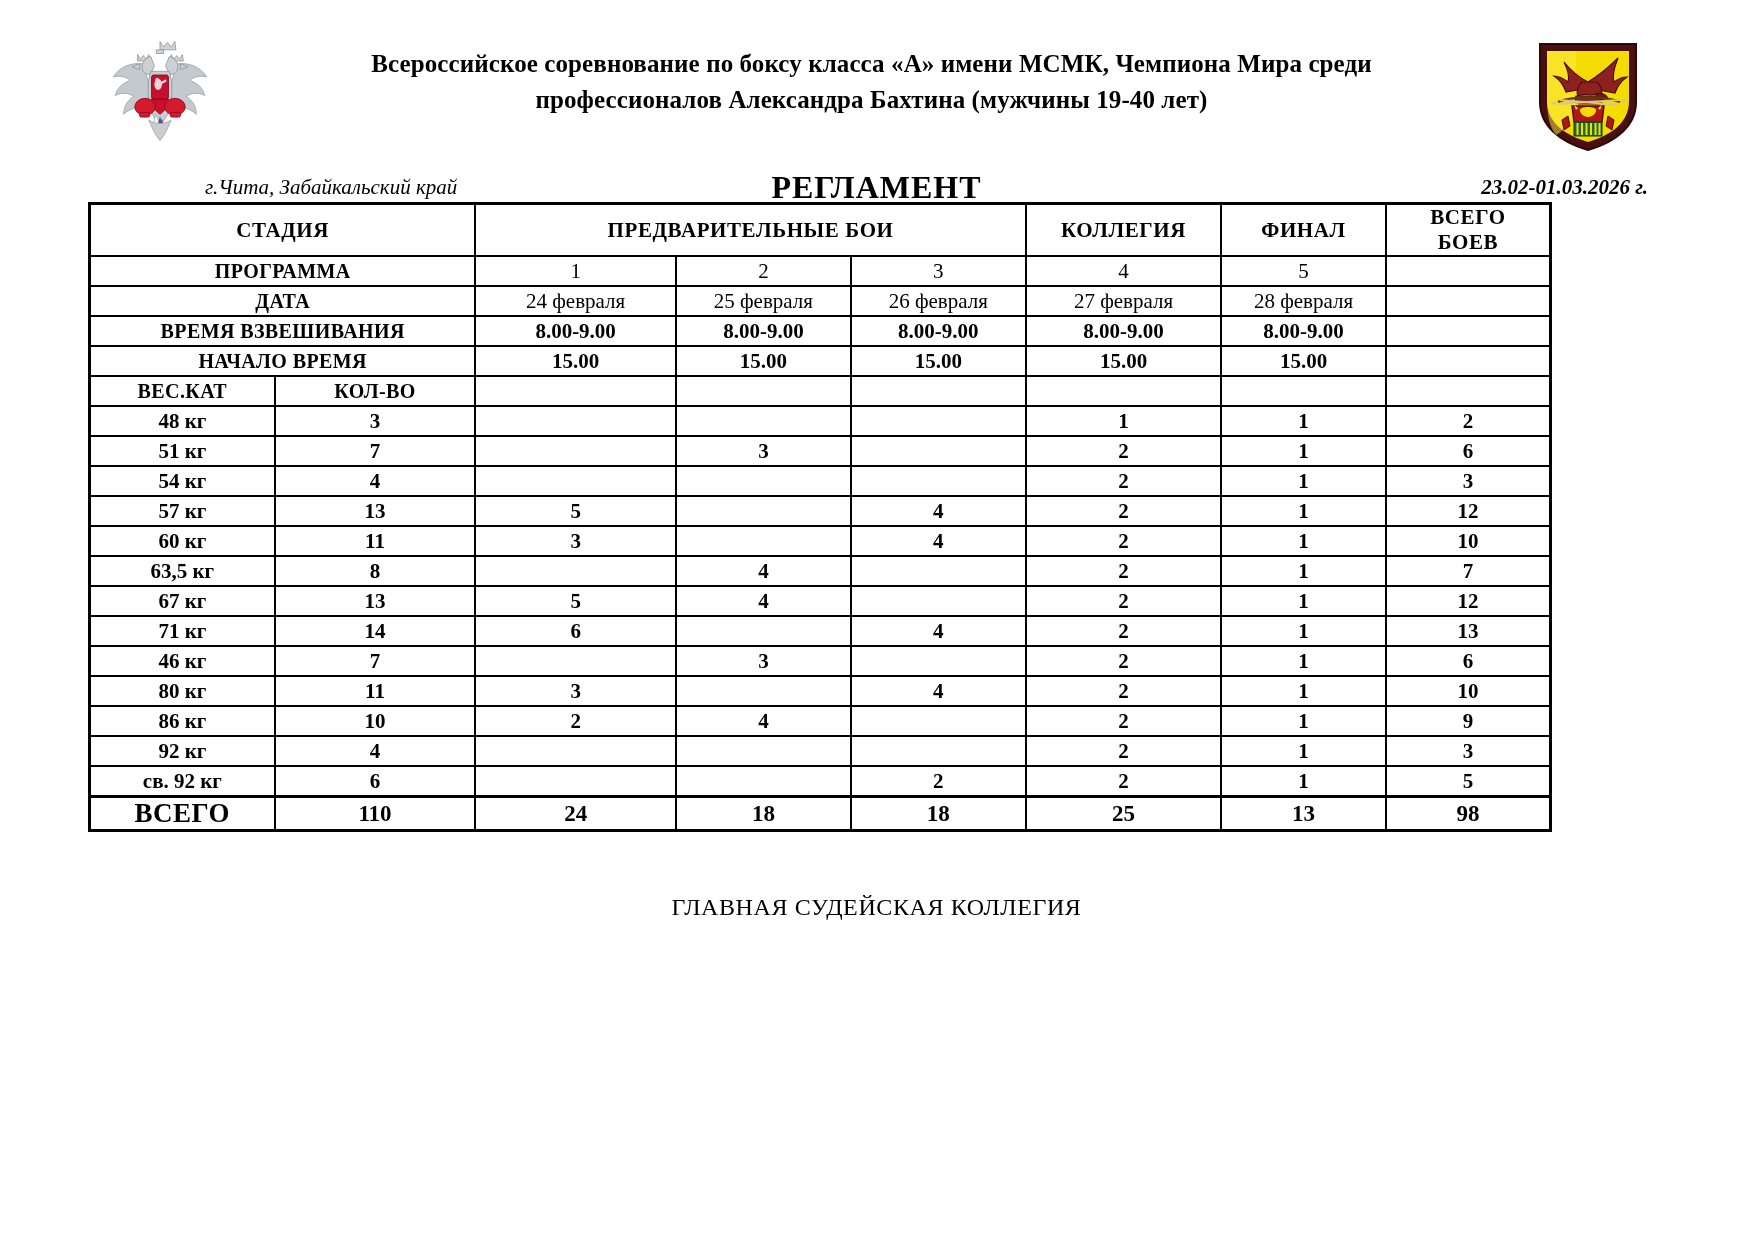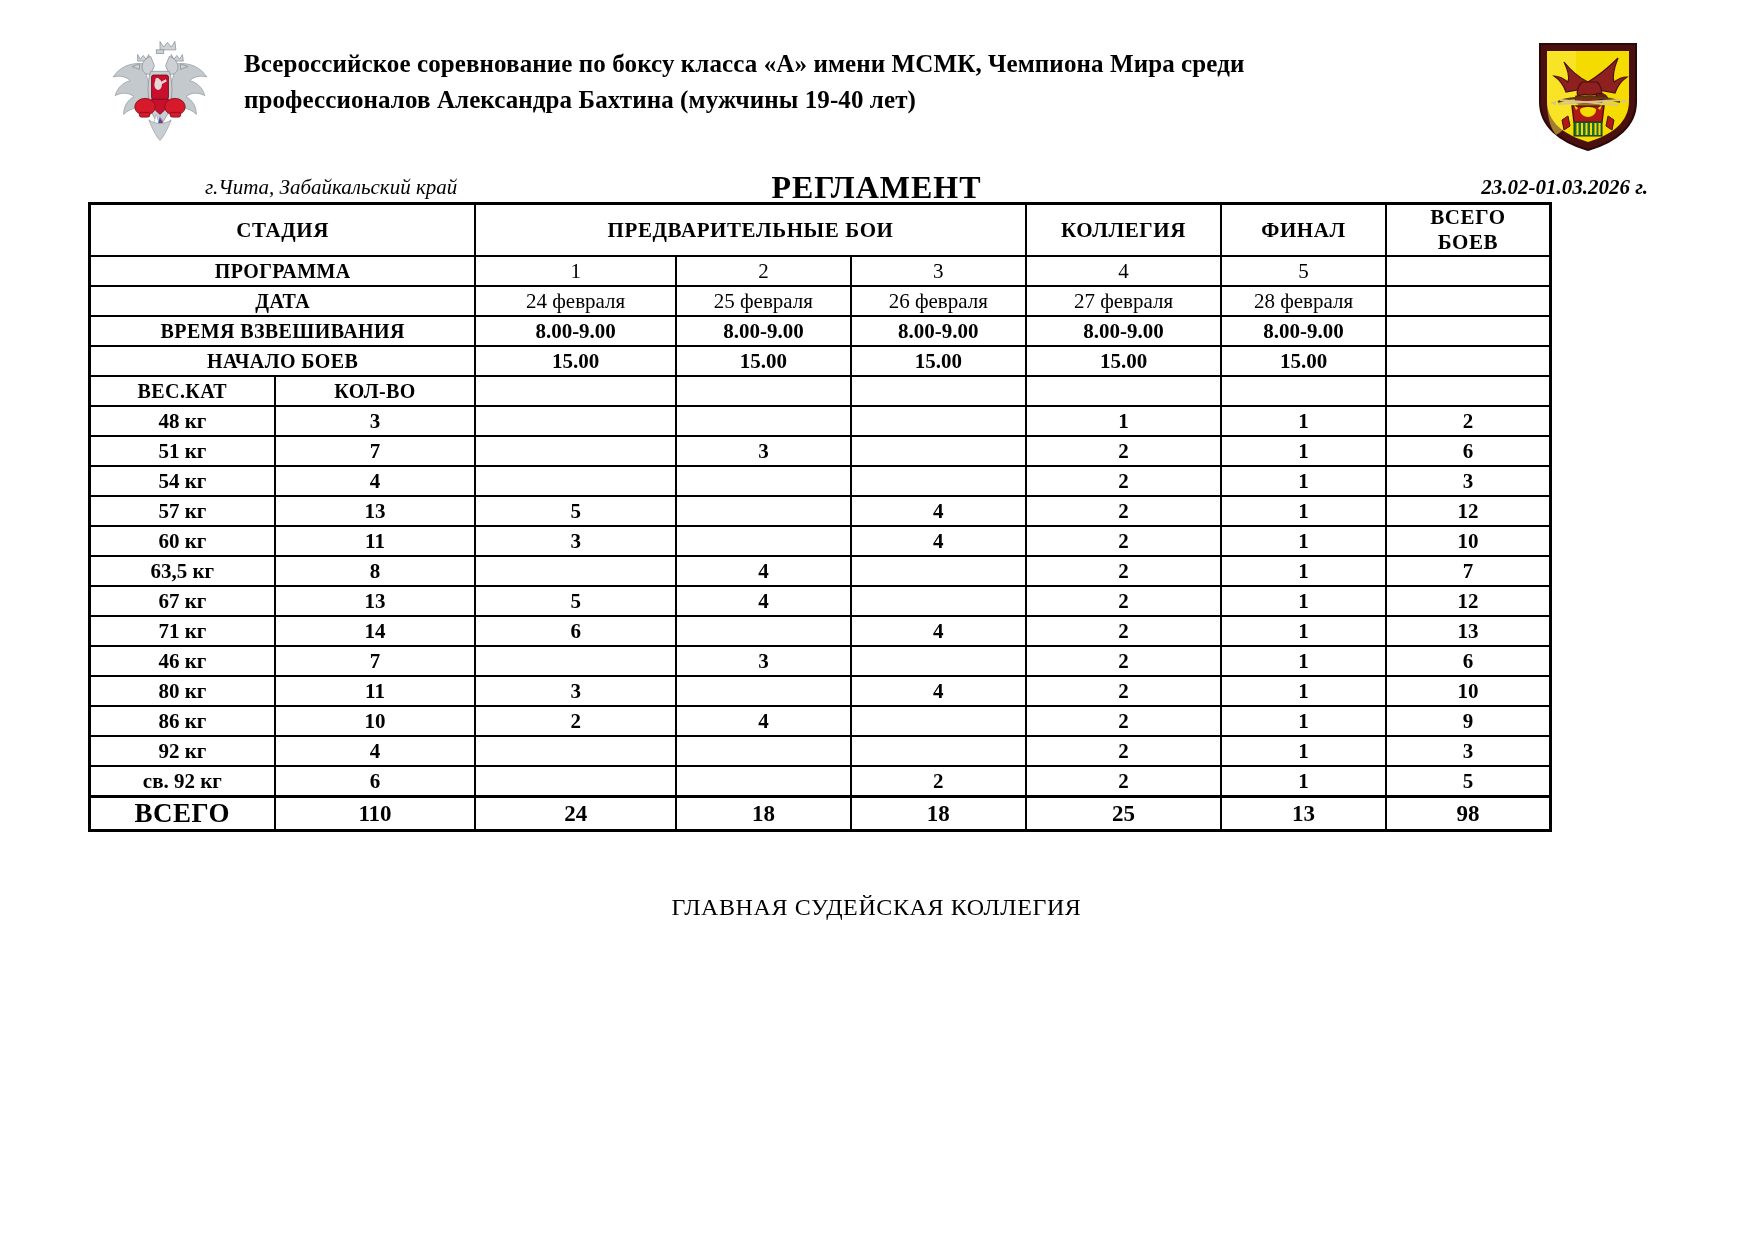--- a/index.html
+++ b/index.html
@@ -36,21 +36,21 @@
   .logo-right {
     width: 130px;
     flex: 0 0 130px;
     display: flex;
     align-items: flex-start;
     justify-content: center;
     padding-top: 4px;
   }
   .title-block {
     flex: 1 1 auto;
-    text-align: left;
+    text-align: center;
     padding: 12px 24px 0 24px;
   }
   .title-line {
     font-size: 25px;
     font-weight: bold;
     line-height: 1.42;
     letter-spacing: 0.1px;
   }
 
   
@@ -337,21 +337,21 @@
         <td class="lbl thick-left" colspan="2">ВРЕМЯ ВЗВЕШИВАНИЯ</td>
         <td class="bold">8.00-9.00</td>
         <td class="bold">8.00-9.00</td>
         <td class="bold">8.00-9.00</td>
         <td class="bold">8.00-9.00</td>
         <td class="bold">8.00-9.00</td>
         <td class="bold thick-right"></td>
       </tr>
 
       <tr>
-        <td class="lbl thick-left" colspan="2">НАЧАЛО БОЕВ</td>
+        <td class="lbl thick-left" colspan="2">НАЧАЛО ВРЕМЯ</td>
         <td class="bold">15.00</td>
         <td class="bold">15.00</td>
         <td class="bold">15.00</td>
         <td class="bold">15.00</td>
         <td class="bold">15.00</td>
         <td class="bold thick-right"></td>
       </tr>
 
       <tr class="row-head2">
         <td class="lbl thick-left">ВЕС.КАТ</td>

